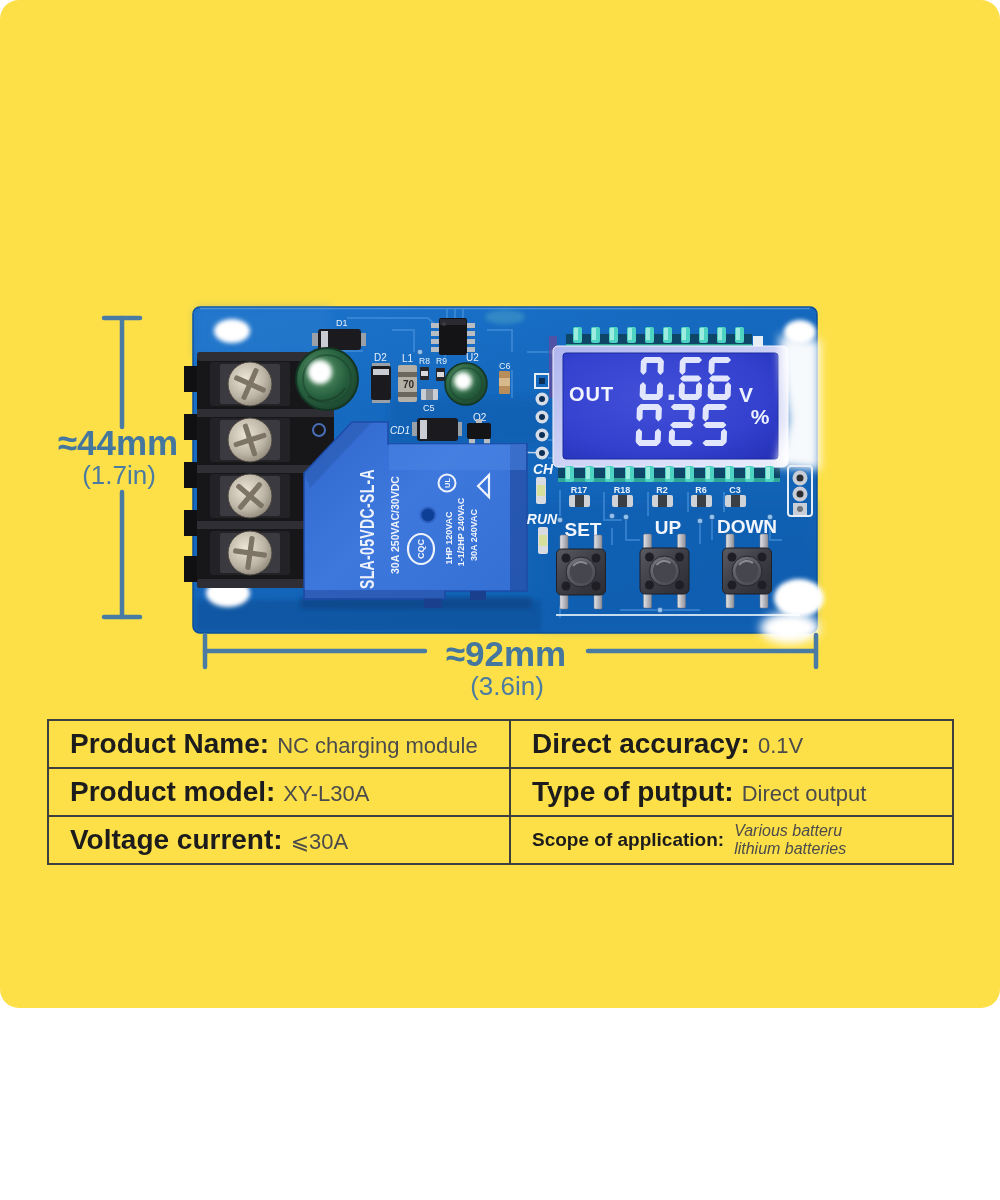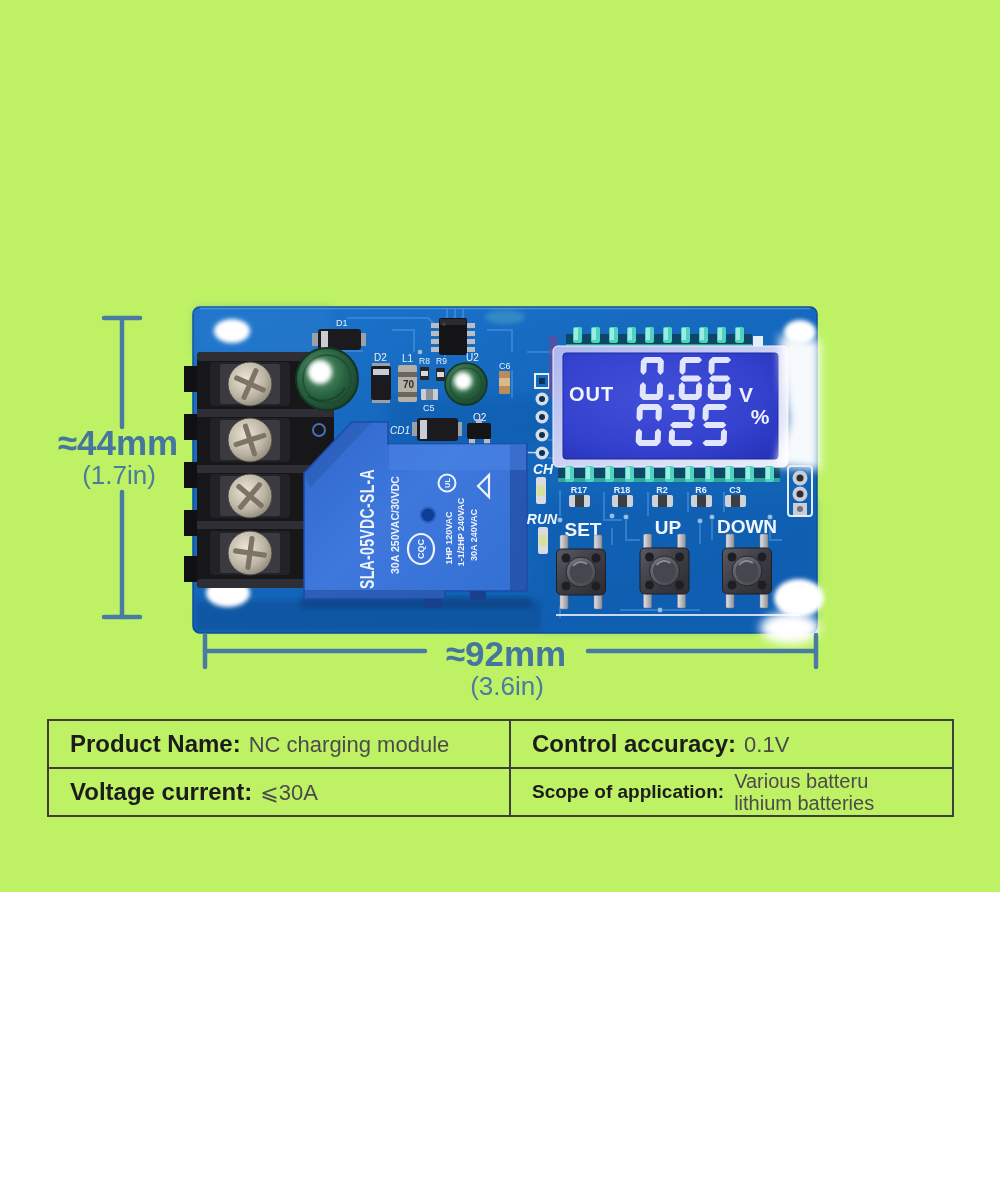--- a/index.html
+++ b/index.html
@@ -1,32 +1,32 @@
 <!DOCTYPE html>
 <html><head>
 <meta charset="utf-8">
 <style>
   html,body{margin:0;padding:0;background:#ffffff;}
-  .stage{position:relative;width:1000px;height:892px;background:#bef264;overflow:hidden;
-         font-family:"Liberation Sans","DejaVu Sans",sans-serif;}
+  .stage{position:relative;width:1000px;height:1008px;background:#fde047;overflow:hidden;
+         font-family:"Liberation Sans","DejaVu Sans",sans-serif;border-radius:19px;}
   svg text{font-family:"Liberation Sans","DejaVu Sans",sans-serif;}
   .dim-big{font-size:35px;font-weight:bold;fill:#44769e;}
   .dim-small{font-size:26px;fill:#4b7ba1;}
   .spec-table{position:absolute;left:47px;top:719px;width:905px;border-collapse:collapse;
               table-layout:fixed;}
   .spec-table td{border:2px solid #3e3e3e;height:46px;padding:0 0 0 21px;vertical-align:middle;
                  white-space:nowrap;overflow:hidden;}
   .spec-table col.c1{width:462px;}
   .spec-table col.c2{width:443px;}
-  .lbl{font-weight:bold;font-size:24px;color:#1c1c1c;letter-spacing:0px;}
+  .lbl{font-weight:bold;font-size:28px;color:#1c1c1c;letter-spacing:0px;}
   .val{font-size:22px;color:#4b4b4b;margin-left:8px;}
   td.small-cell{vertical-align:middle;}
   td.small-cell .cellflex{display:flex;align-items:center;}
   td.small-cell .lbl{font-size:19px;}
-  td.small-cell .val{font-size:20px;margin-left:10px;line-height:1.1;white-space:pre-line;}
+  td.small-cell .val{font-size:16px;margin-left:10px;line-height:1.1;white-space:pre-line;font-style:italic;}
 </style>
 </head>
 <body>
 
 <div class="stage">
 
 <svg width="1000" height="720" viewBox="0 0 1000 720" style="position:absolute;left:0;top:0">
   <defs>
     <linearGradient id="pcbGrad" x1="0" y1="0" x2="0.6" y2="1">
       <stop offset="0" stop-color="#1d74cb"></stop>
@@ -575,21 +575,29 @@
   <colgroup>
         <col class="c1">
         <col class="c2">
       </colgroup>
   <tbody>
     <tr>
       <td>
         <span class="lbl">Product Name:</span><span class="val">NC charging module</span>
       </td>
       <td>
-        <span class="lbl">Control accuracy:</span><span class="val">0.1V</span>
+        <span class="lbl">Direct accuracy:</span><span class="val">0.1V</span>
+      </td>
+    </tr>
+    <tr>
+      <td>
+        <span class="lbl">Product model:</span><span class="val">XY-L30A</span>
+      </td>
+      <td>
+        <span class="lbl">Type of putput:</span><span class="val">Direct output</span>
       </td>
     </tr>
     <tr>
       <td>
         <span class="lbl">Voltage current:</span><span class="val">⩽30A</span>
       </td>
       <td class="small-cell">
         <div class="cellflex">
           <span class="lbl">Scope of application:</span>
               <span class="val">Various batteru

